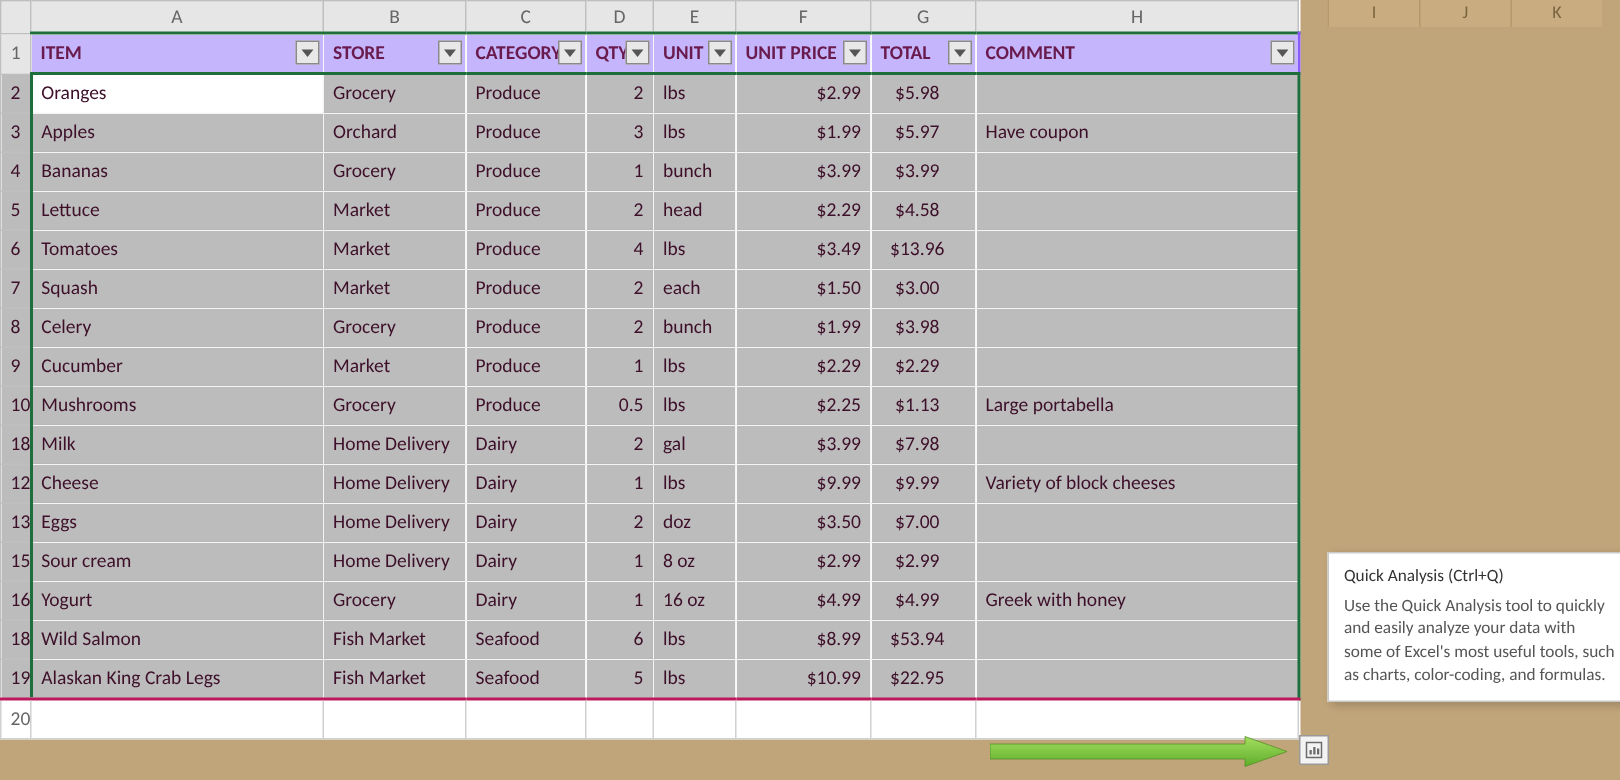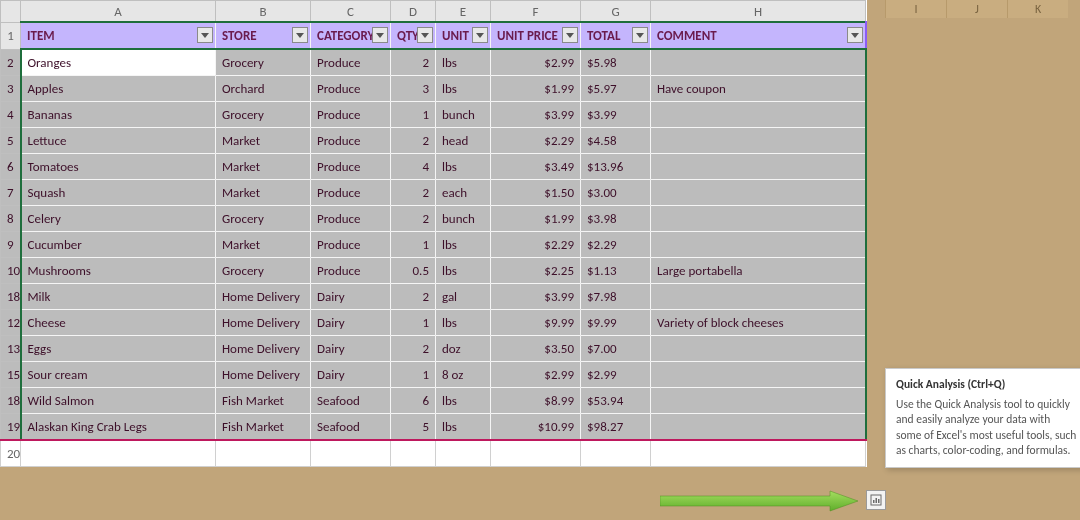--- a/index.html
+++ b/index.html
@@ -10,29 +10,29 @@
 td{height:25px;border-right:1px solid rgba(0,0,0,0.04);border-bottom:1px solid rgba(0,0,0,0.04);padding:0 6px;white-space:nowrap;overflow:hidden}
 tr.hrow td.hcell{background:#c4b5fd;color:#6a1b4d;font-weight:bold;border-bottom:2px solid #1e6e3c;border-top:2px solid #1e6e3c;position:relative}
 tr.hrow td.hcell:first-of-type{border-left:2px solid #1e6e3c}
 tr.hrow td.hcell.lastcol{border-right:2px solid #8b5cf6}
 tr.datarow td{background:#bcbcbc;color:#3d0f29}
 tr.datarow td.first{border-left:2px solid #1e6e3c}
 tr.datarow td.lastcol{border-right:2px solid #1e6e3c}
 tr.lastrow td{border-bottom:2px solid #be185d}
 td.active{background:#fff !important}
 td.num{text-align:right}
-td.tot{text-align:left;padding-right:14px}
+td.tot{text-align:center;padding-right:14px}
 .filterbtn{position:absolute;right:2px;top:4px;width:14px;height:14px;background:#e8e8e8;border:1px solid #8a8a8a;display:flex;align-items:center;justify-content:center}
 .filterbtn svg{width:8px;height:8px}
 .extra-row td{background:#fff;border:1px solid #d0d0d0}
 .qa-icon{position:absolute;left:866px;top:490px;width:18px;height:18px;background:#f3f3f3;border:1px solid #9a9a9a;display:flex;align-items:center;justify-content:center}
 .qa-icon svg{width:12px;height:12px}
 .arrow{position:absolute;left:660px;top:490px;width:200px;height:22px}
 .tooltip{position:absolute;left:885px;top:368px;width:182px;background:#fff;border:1px solid #c9c9c9;box-shadow:2px 2px 6px rgba(0,0,0,0.2);padding:8px 10px;font-size:11.5px;color:#555;line-height:1.35}
-.tooltip .title{font-weight:bold;color:#333;margin-bottom:4px}
+.tooltip .title{font-weight:normal;color:#333;margin-bottom:4px}
 col.cA{width:195px}col.cB{width:95px}col.cC{width:80px}col.cD{width:45px}col.cE{width:55px}col.cF{width:90px}col.cG{width:70px}col.cH{width:215px}
 .bgcols{position:absolute;left:885px;top:0;display:flex}
 .bgcols div{border-left:1px solid #b79a6b;height:18px;color:#7a6440;text-align:center;background:#c9ad80;font-size:12px;line-height:18px}
 </style>
 </head>
 <body>
 
 <div class="sheet">
 
 <div class="bgcols">
@@ -247,39 +247,50 @@
           <td class="first">Sour cream</td>
           <td>Home Delivery</td>
           <td>Dairy</td>
           <td class="num">1</td>
           <td>8 oz</td>
           <td class="num">$2.99</td>
           <td class="tot">$2.99</td>
           <td class="lastcol"></td>
         </tr>
         <tr class="datarow">
+          <td class="rowhead">16</td>
+          <td class="first">Yogurt</td>
+          <td>Grocery</td>
+          <td>Dairy</td>
+          <td class="num">1</td>
+          <td>16 oz</td>
+          <td class="num">$4.99</td>
+          <td class="tot">$4.99</td>
+          <td class="lastcol">Greek with honey</td>
+        </tr>
+        <tr class="datarow">
           <td class="rowhead">18</td>
           <td class="first">Wild Salmon</td>
           <td>Fish Market</td>
           <td>Seafood</td>
           <td class="num">6</td>
           <td>lbs</td>
           <td class="num">$8.99</td>
           <td class="tot">$53.94</td>
           <td class="lastcol"></td>
         </tr>
         <tr class="datarow lastrow">
           <td class="rowhead">19</td>
           <td class="first">Alaskan King Crab Legs</td>
           <td>Fish Market</td>
           <td>Seafood</td>
           <td class="num">5</td>
           <td>lbs</td>
           <td class="num">$10.99</td>
-          <td class="tot">$98.27</td>
+          <td class="tot">$22.95</td>
           <td class="lastcol"></td>
         </tr>
         <tr class="extra-row">
           <td class="rowhead">20</td>
           <td></td>
           <td></td>
           <td></td>
           <td></td>
           <td></td>
           <td></td>

